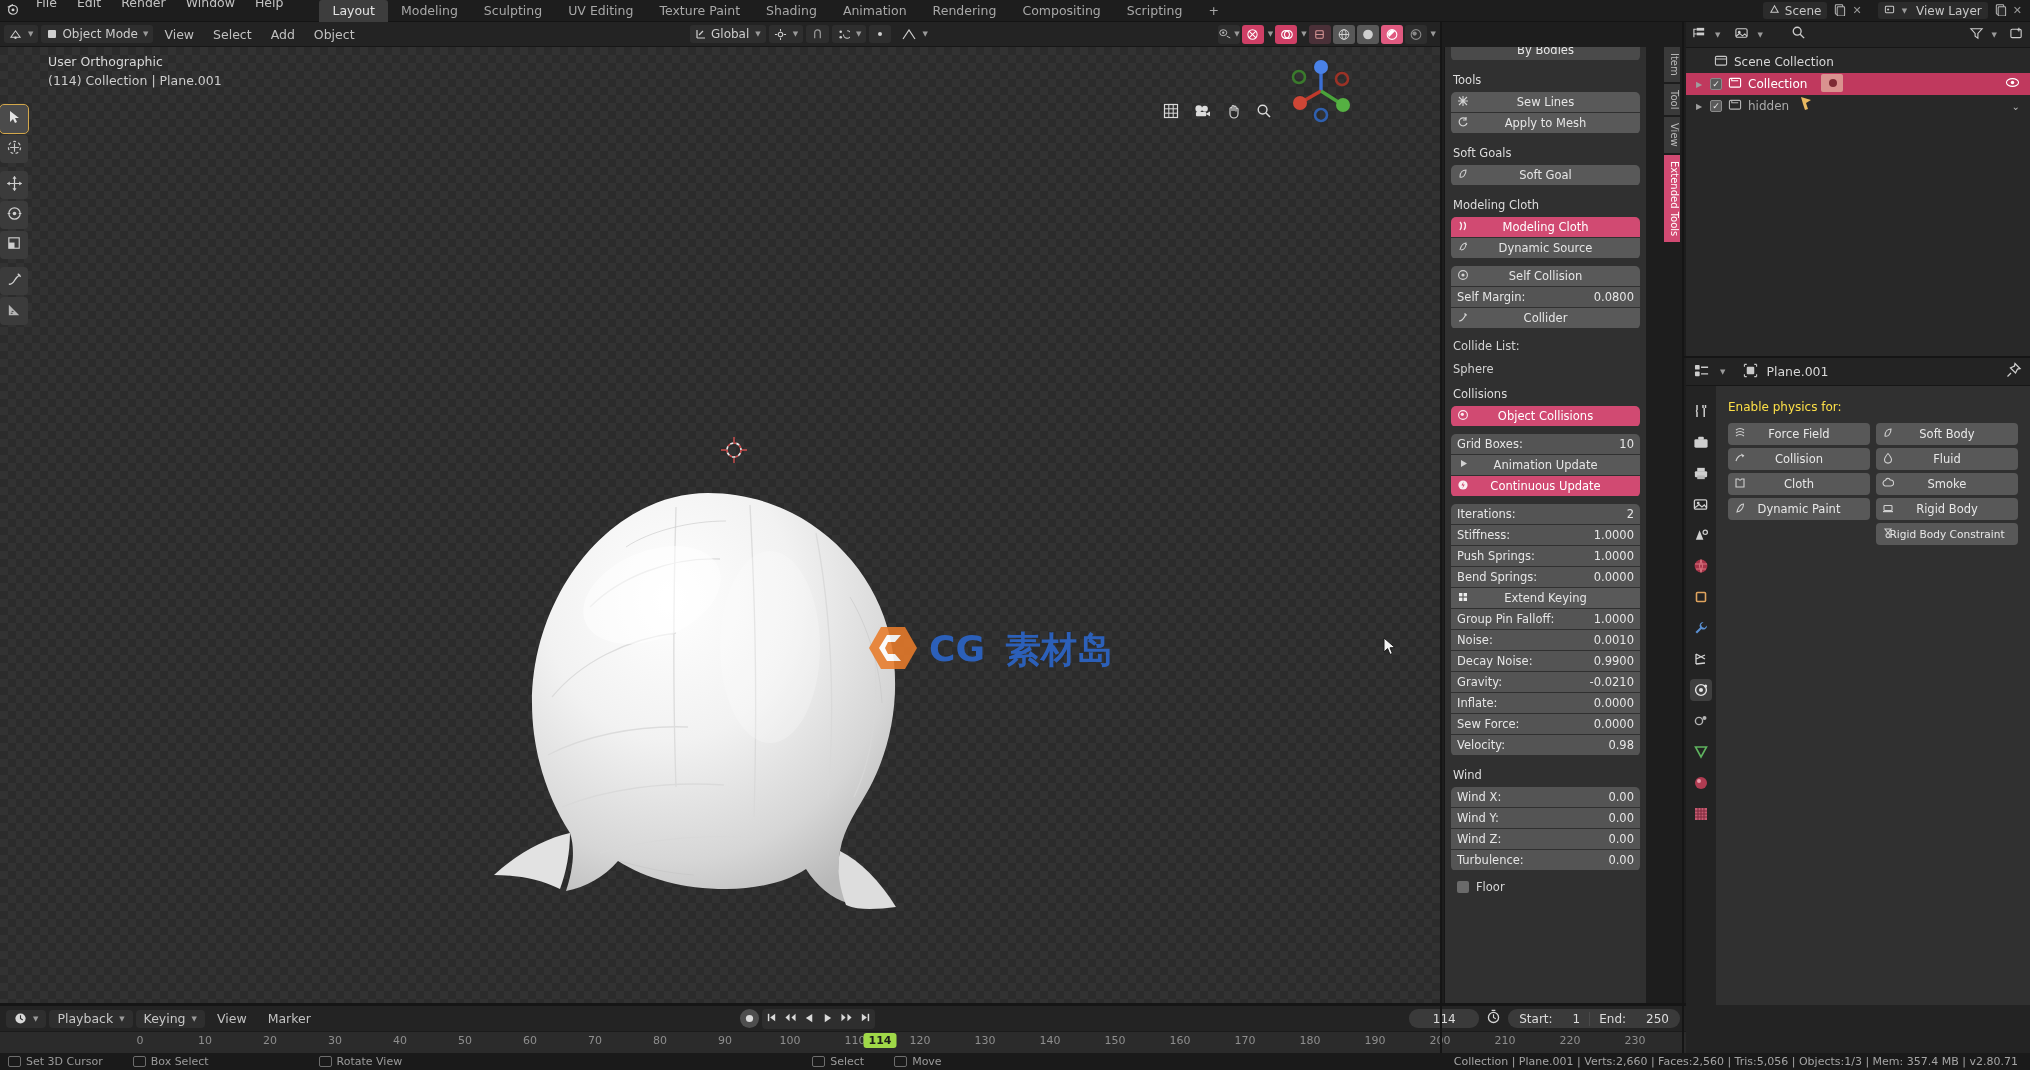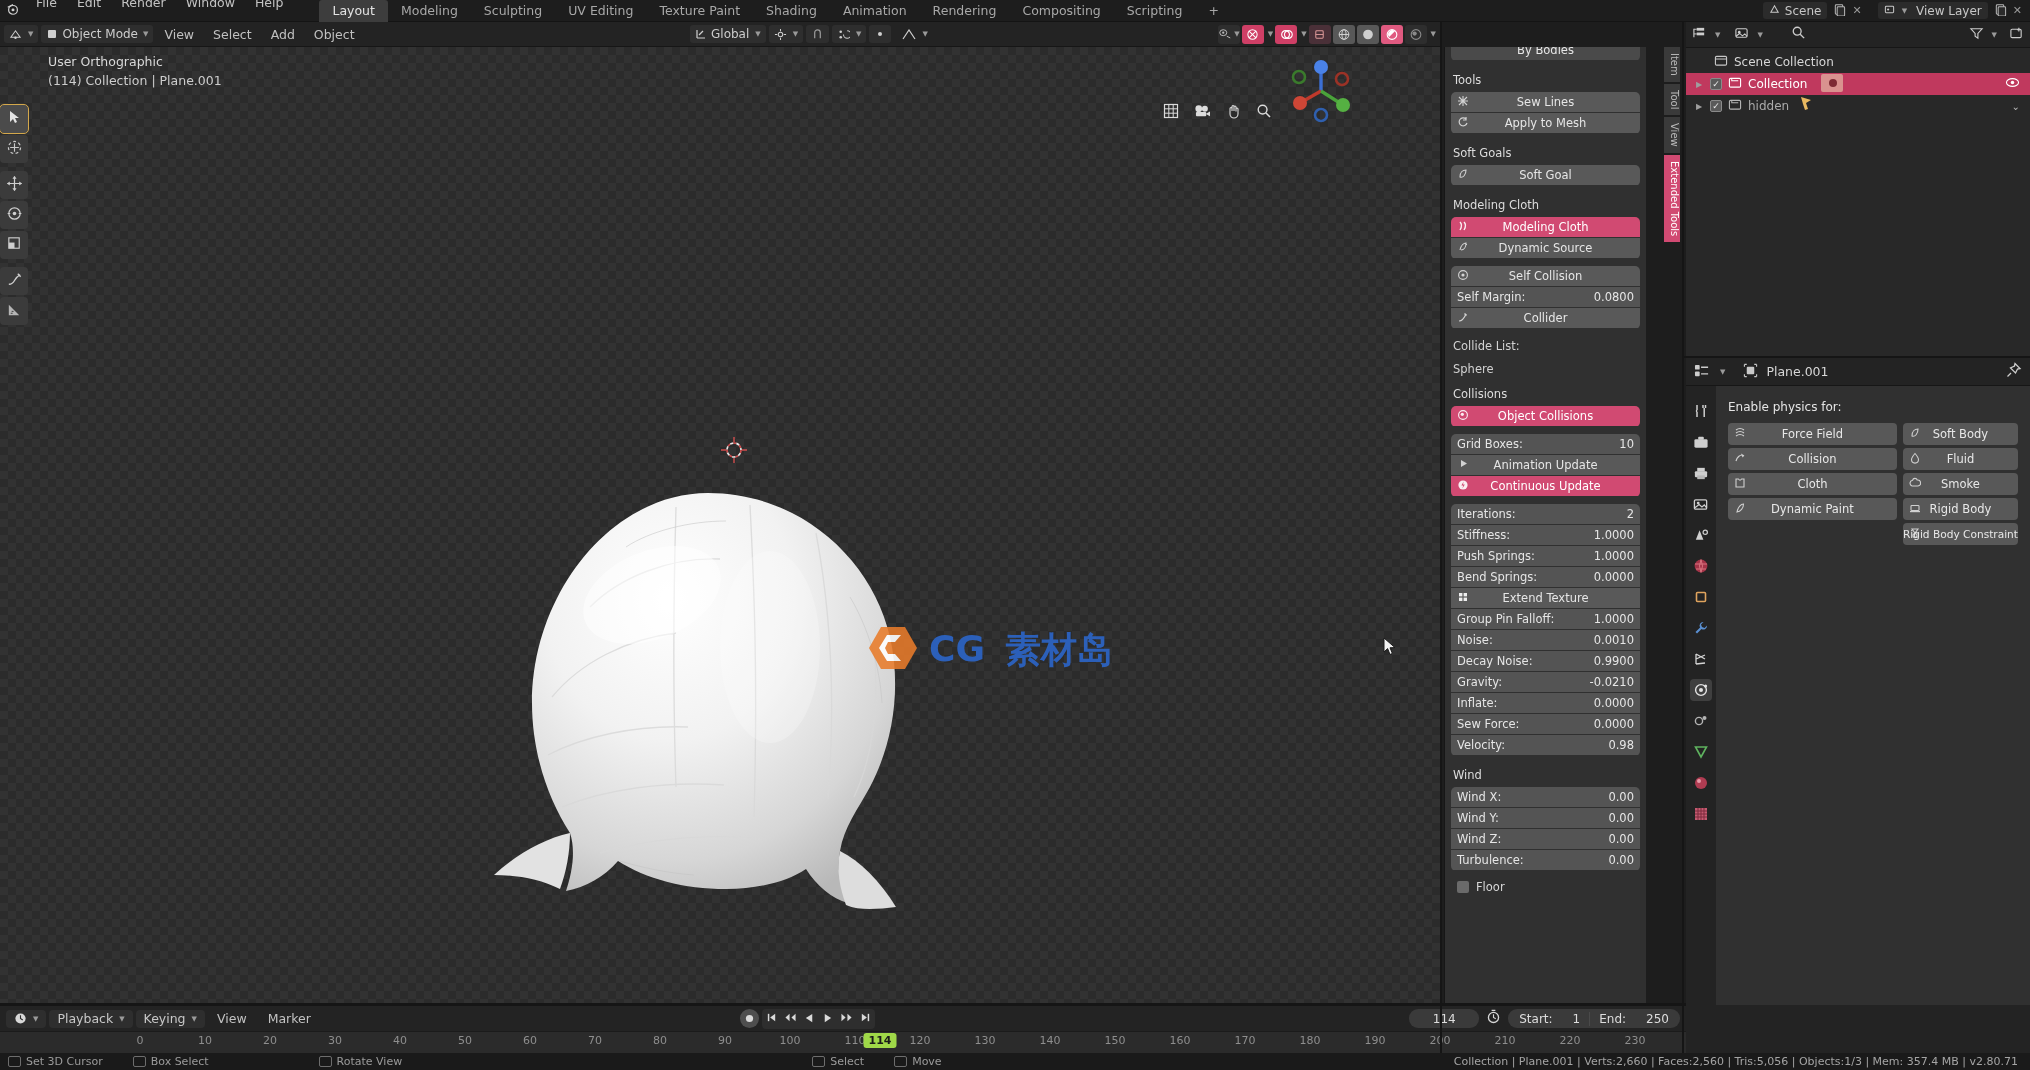--- a/index.html
+++ b/index.html
@@ -154,22 +154,22 @@
     position:absolute; left:1686px; top:386px; width:30px; height:684px;
     background:#232323; display:flex; flex-direction:column; align-items:center;
     gap:9px; padding-top:14px;
   }
   .ptab{ width:22px; height:22px; display:flex; align-items:center; justify-content:center; font-size:13px;}
   .ptab.active{ background:#3f3f3f; border-radius:4px;}
   .props-body{
     position:absolute; left:1716px; top:386px; width:314px; height:684px;
     background:#303030; padding:14px 12px; font-size:12px;
   }
-  .phys-title{ color:#e5e5e5; margin-bottom:9px; font-size:12px;}
-  .phys-grid{ display:grid; grid-template-columns:1fr; gap:3px 6px;}
+  .phys-title{ color:#fde047; margin-bottom:9px; font-size:12px;}
+  .phys-grid{ display:grid; grid-template-columns:1fr 1fr; gap:3px 6px;}
   .phys-btn{
     height:22px; background:#585858; border-radius:4px; display:flex;
     align-items:center; justify-content:center; position:relative;
     color:#e8e8e8; font-size:11.5px;
   }
   .phys-btn .pico{ position:absolute; left:6px; font-size:11px; opacity:.85;}
 
   
   .tl-header{
     position:absolute; left:0; top:1005px; width:1686px; height:26px;
@@ -733,21 +733,21 @@
       </div>
       <div class="np-row">
         <span class="ico">
           <svg width="12" height="12" viewBox="0 0 12 12">
               <rect x="2" y="2" width="3.4" height="3.4" fill="#fff"></rect>
               <rect x="6.6" y="2" width="3.4" height="3.4" fill="#fff"></rect>
               <rect x="2" y="6.6" width="3.4" height="3.4" fill="#fff"></rect>
               <rect x="6.6" y="6.6" width="3.4" height="3.4" fill="#fff"></rect>
             </svg>
         </span>
-        <span class="lbl">Extend Texture</span>
+        <span class="lbl">Extend Keying</span>
       </div>
       <div class="np-row value">
         <span class="k">Group Pin Falloff:</span>
         <span class="v">1.0000</span>
       </div>
       <div class="np-row value">
         <span class="k">Noise:</span>
         <span class="v">0.0010</span>
       </div>
       <div class="np-row value">

